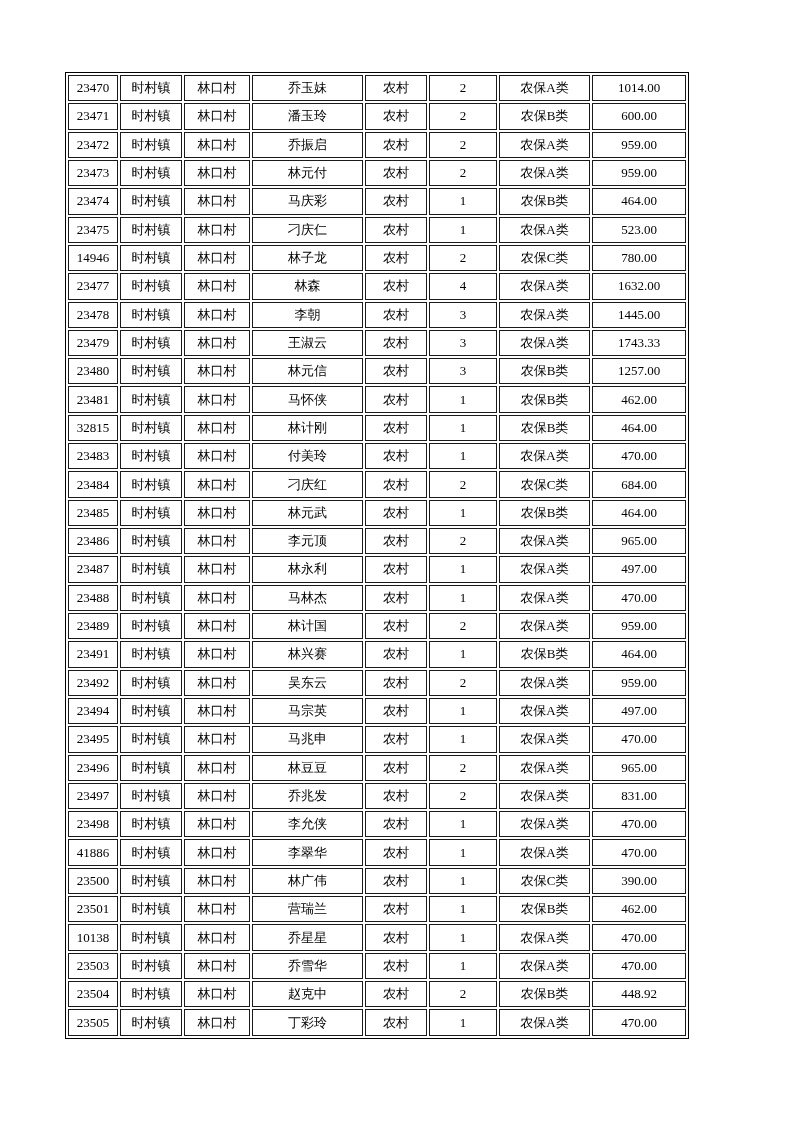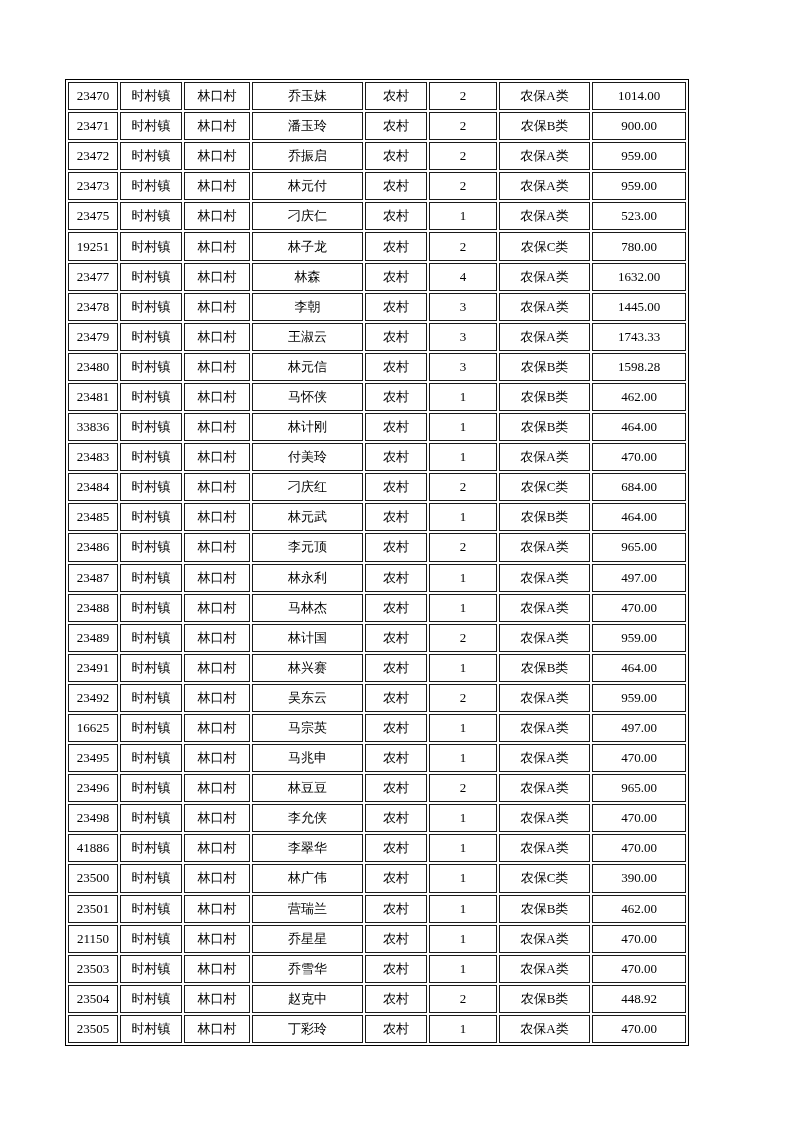--- a/index.html
+++ b/index.html
@@ -17,21 +17,20 @@
   }
   table.records {
     position: absolute;
     left: 65px; top: 72px;
     width: 624px; height: 967px;
     table-layout: fixed;
     border-collapse: separate;
     border-spacing: 2px;
     border: 1px solid #000000;
     background: #ffffff;
-    margin-top: 7px;
   }
   table.records td {
     border: 1px solid #1a1a1a;
     padding: 0 2px;
     text-align: center;
     vertical-align: middle;
     font-size: 13px;
     color: #000000;
     white-space: nowrap;
     overflow: hidden;
@@ -64,21 +63,21 @@
           <td>1014.00</td>
         </tr>
         <tr>
           <td>23471</td>
           <td>时村镇</td>
           <td>林口村</td>
           <td>潘玉玲</td>
           <td>农村</td>
           <td>2</td>
           <td>农保B类</td>
-          <td>900.00</td>
+          <td>600.00</td>
         </tr>
         <tr>
           <td>23472</td>
           <td>时村镇</td>
           <td>林口村</td>
           <td>乔振启</td>
           <td>农村</td>
           <td>2</td>
           <td>农保A类</td>
           <td>959.00</td>
@@ -87,31 +86,41 @@
           <td>23473</td>
           <td>时村镇</td>
           <td>林口村</td>
           <td>林元付</td>
           <td>农村</td>
           <td>2</td>
           <td>农保A类</td>
           <td>959.00</td>
         </tr>
         <tr>
+          <td>23474</td>
+          <td>时村镇</td>
+          <td>林口村</td>
+          <td>马庆彩</td>
+          <td>农村</td>
+          <td>1</td>
+          <td>农保B类</td>
+          <td>464.00</td>
+        </tr>
+        <tr>
           <td>23475</td>
           <td>时村镇</td>
           <td>林口村</td>
           <td>刁庆仁</td>
           <td>农村</td>
           <td>1</td>
           <td>农保A类</td>
           <td>523.00</td>
         </tr>
         <tr>
-          <td>19251</td>
+          <td>14946</td>
           <td>时村镇</td>
           <td>林口村</td>
           <td>林子龙</td>
           <td>农村</td>
           <td>2</td>
           <td>农保C类</td>
           <td>780.00</td>
         </tr>
         <tr>
           <td>23477</td>
@@ -144,34 +153,34 @@
           <td>1743.33</td>
         </tr>
         <tr>
           <td>23480</td>
           <td>时村镇</td>
           <td>林口村</td>
           <td>林元信</td>
           <td>农村</td>
           <td>3</td>
           <td>农保B类</td>
-          <td>1598.28</td>
+          <td>1257.00</td>
         </tr>
         <tr>
           <td>23481</td>
           <td>时村镇</td>
           <td>林口村</td>
           <td>马怀侠</td>
           <td>农村</td>
           <td>1</td>
           <td>农保B类</td>
           <td>462.00</td>
         </tr>
         <tr>
-          <td>33836</td>
+          <td>32815</td>
           <td>时村镇</td>
           <td>林口村</td>
           <td>林计刚</td>
           <td>农村</td>
           <td>1</td>
           <td>农保B类</td>
           <td>464.00</td>
         </tr>
         <tr>
           <td>23483</td>
@@ -257,21 +266,21 @@
           <td>23492</td>
           <td>时村镇</td>
           <td>林口村</td>
           <td>吴东云</td>
           <td>农村</td>
           <td>2</td>
           <td>农保A类</td>
           <td>959.00</td>
         </tr>
         <tr>
-          <td>16625</td>
+          <td>23494</td>
           <td>时村镇</td>
           <td>林口村</td>
           <td>马宗英</td>
           <td>农村</td>
           <td>1</td>
           <td>农保A类</td>
           <td>497.00</td>
         </tr>
         <tr>
           <td>23495</td>
@@ -285,20 +294,30 @@
         </tr>
         <tr>
           <td>23496</td>
           <td>时村镇</td>
           <td>林口村</td>
           <td>林豆豆</td>
           <td>农村</td>
           <td>2</td>
           <td>农保A类</td>
           <td>965.00</td>
+        </tr>
+        <tr>
+          <td>23497</td>
+          <td>时村镇</td>
+          <td>林口村</td>
+          <td>乔兆发</td>
+          <td>农村</td>
+          <td>2</td>
+          <td>农保A类</td>
+          <td>831.00</td>
         </tr>
         <tr>
           <td>23498</td>
           <td>时村镇</td>
           <td>林口村</td>
           <td>李允侠</td>
           <td>农村</td>
           <td>1</td>
           <td>农保A类</td>
           <td>470.00</td>
@@ -327,21 +346,21 @@
           <td>23501</td>
           <td>时村镇</td>
           <td>林口村</td>
           <td>营瑞兰</td>
           <td>农村</td>
           <td>1</td>
           <td>农保B类</td>
           <td>462.00</td>
         </tr>
         <tr>
-          <td>21150</td>
+          <td>10138</td>
           <td>时村镇</td>
           <td>林口村</td>
           <td>乔星星</td>
           <td>农村</td>
           <td>1</td>
           <td>农保A类</td>
           <td>470.00</td>
         </tr>
         <tr>
           <td>23503</td>

